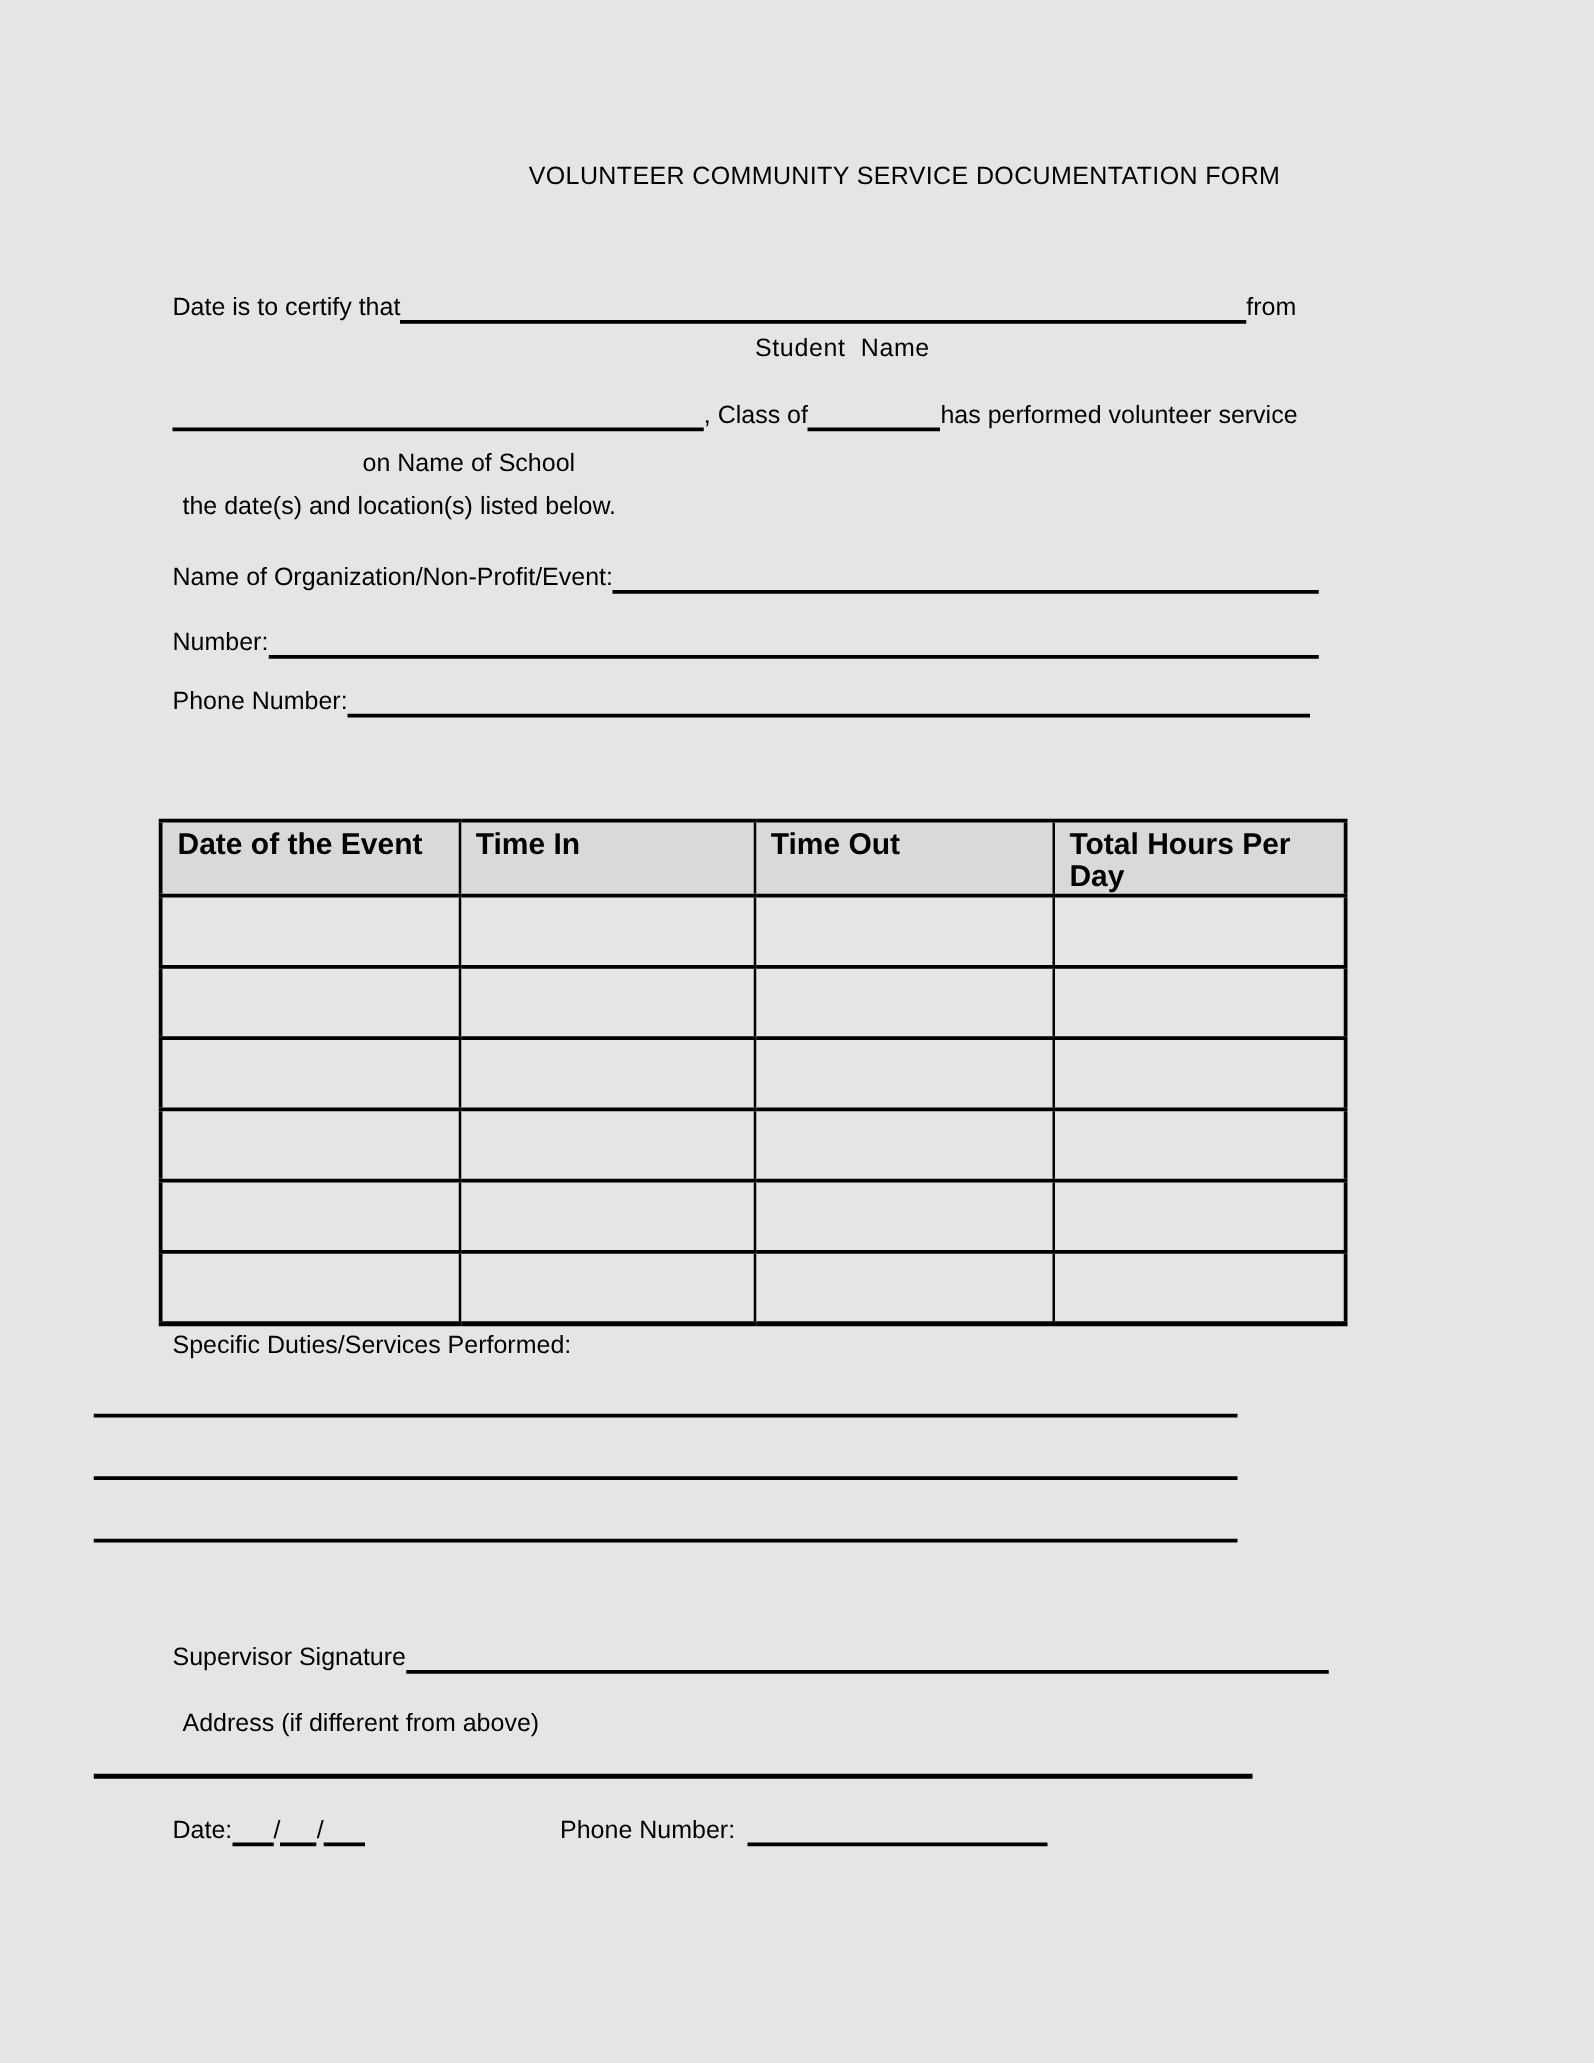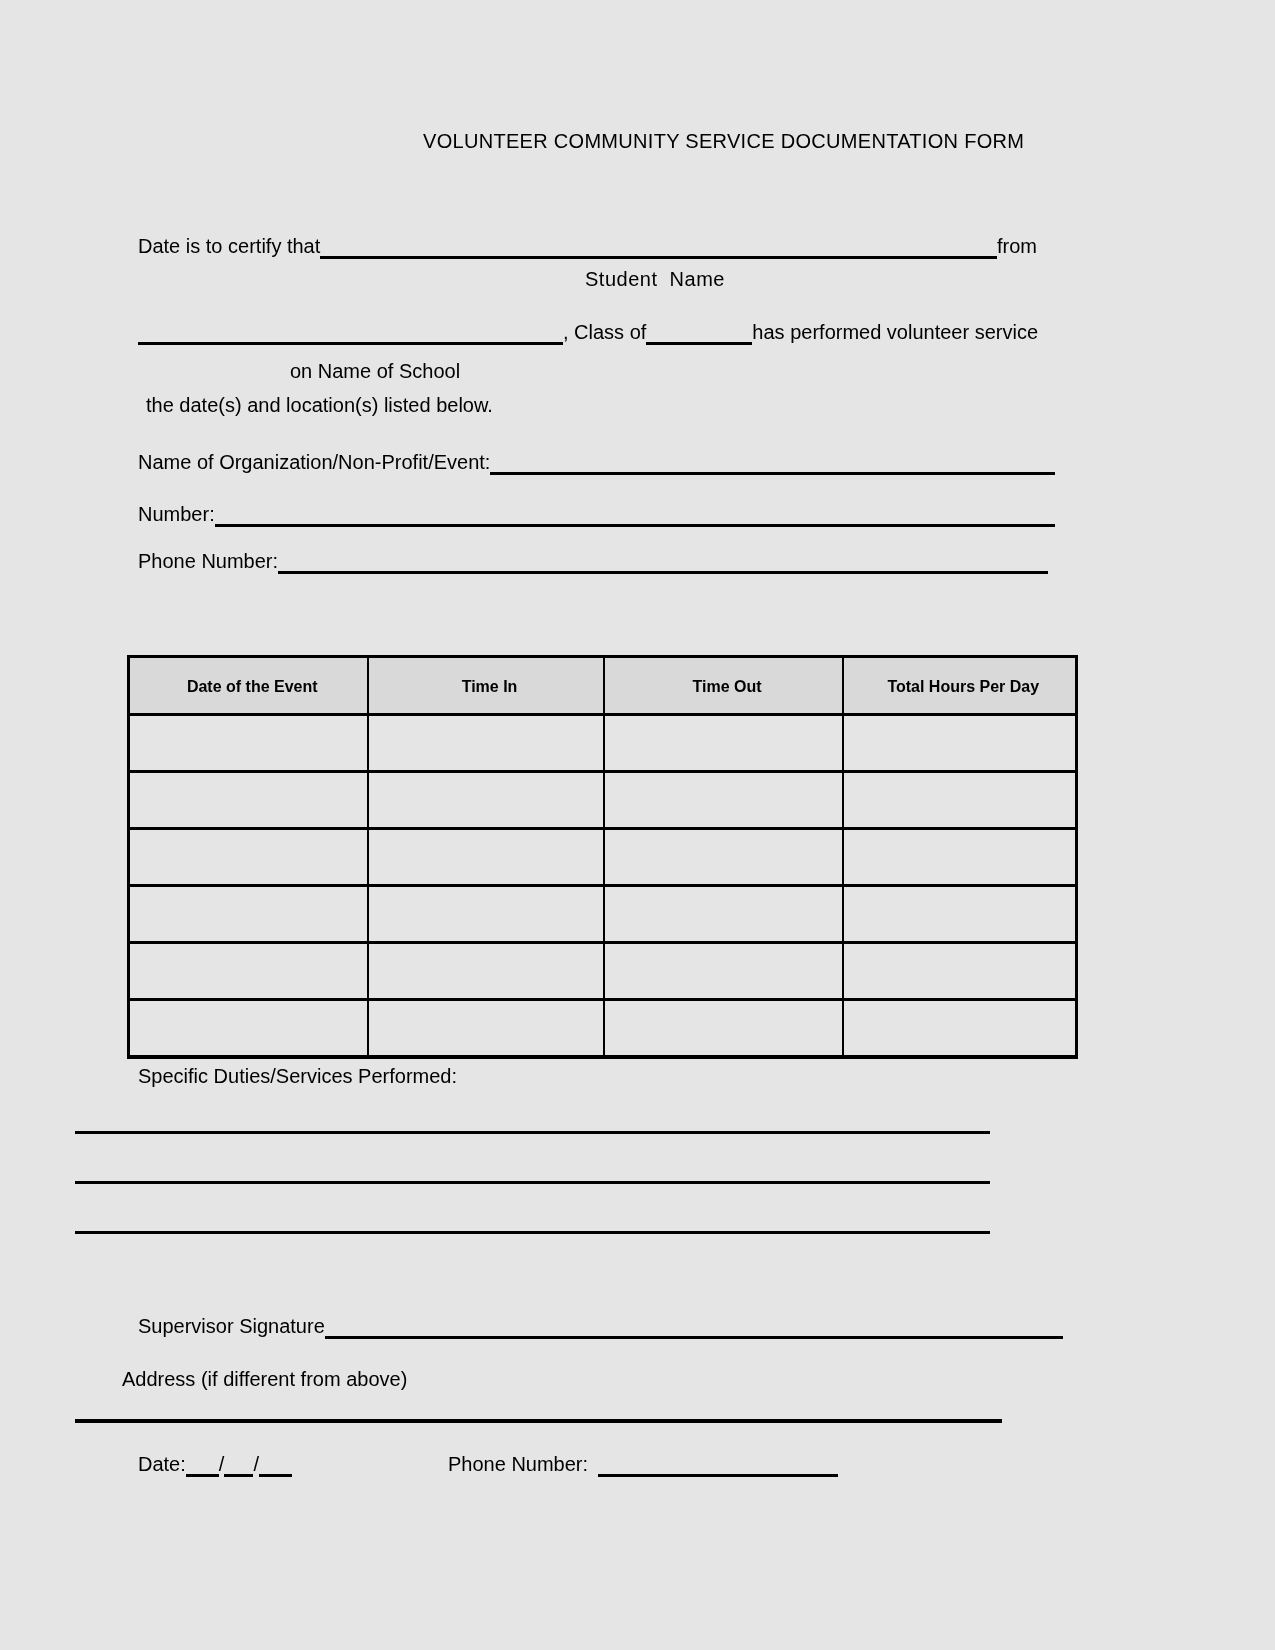--- a/index.html
+++ b/index.html
@@ -22,25 +22,25 @@
     border-collapse:collapse; table-layout:fixed;
     border:3px solid #000;
   }
   table.svc th, table.svc td {
     border-left:2px solid #000; border-right:2px solid #000;
     border-top:3px solid #000; border-bottom:3px solid #000;
     box-sizing:border-box; padding:0;
   }
   table.svc tr:last-child td { border-bottom:4px solid #000; }
   table.svc th {
-    background:var(--hdr-bg); height:58px; vertical-align:top; text-align:center;
-    font-weight:bold; font-size:16px; padding:16px 4px 0 12px;
+    background:var(--hdr-bg); height:58px; vertical-align:top; text-align:left;
+    font-weight:bold; font-size:24px; padding:5px 4px 0 12px;
   }
   table.svc td { height:57px; }
-  .caption-pre { white-space:pre; letter-spacing:.5px; }
+  .caption-pre { white-space:pre; letter-spacing:.5px;margin-left:19px; }
 </style>
 </head>
 <body>
 
 <div class="page" style="--hdr-bg: #d9d9d9;">
 
   <div class="abs title" style="left:423px; top:128px;">VOLUNTEER COMMUNITY SERVICE DOCUMENTATION FORM</div>
 
   <div class="flexline" style="left:138px; top:232px; width:899px;">
     <span>Date is to certify that</span>
@@ -130,21 +130,21 @@
   <div id="duty-lines">
       <div class="rule" style="left: 75px; width: 915px; top: 1131px;"></div>
       <div class="rule" style="left: 75px; width: 915px; top: 1181px;"></div>
       <div class="rule" style="left: 75px; width: 915px; top: 1231px;"></div>
     </div>
 
   <div class="flexline" style="left:138px; top:1312px; width:925px;">
     <span>Supervisor Signature</span>
     <span class="blank fill"></span>
   </div>
-  <div class="abs" style="left:122px; top:1366px;">Address (if different from above)</div>
+  <div class="abs" style="left:146px; top:1366px;">Address (if different from above)</div>
   <div class="rule heavy" style="left:75px; top:1419px; width:927px;"></div>
 
   <div class="flexline" style="left:138px; top:1450px;">
     <span>Date:</span>
     <span class="blank" style="width:33px;"></span>
     <span>/</span>
     <span class="blank" style="width:29px;"></span>
     <span>/</span>
     <span class="blank" style="width:33px;"></span>
   </div>

